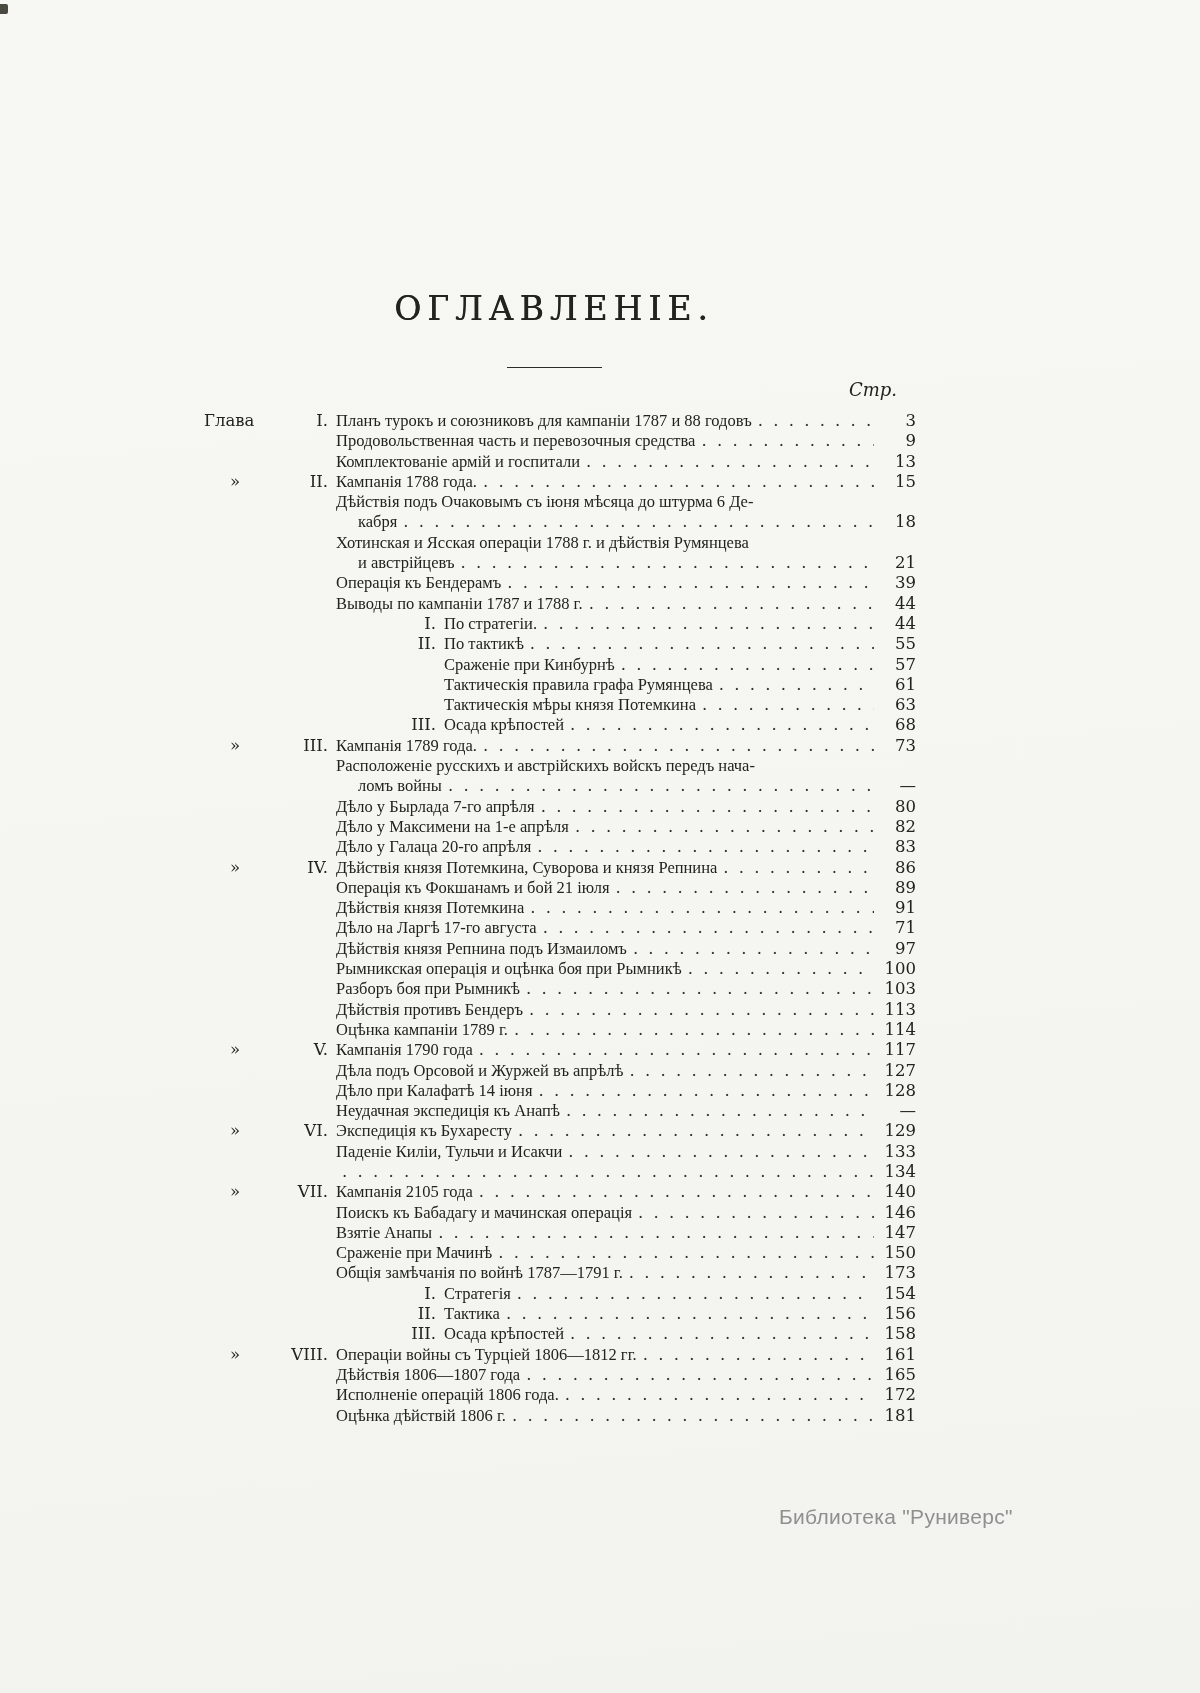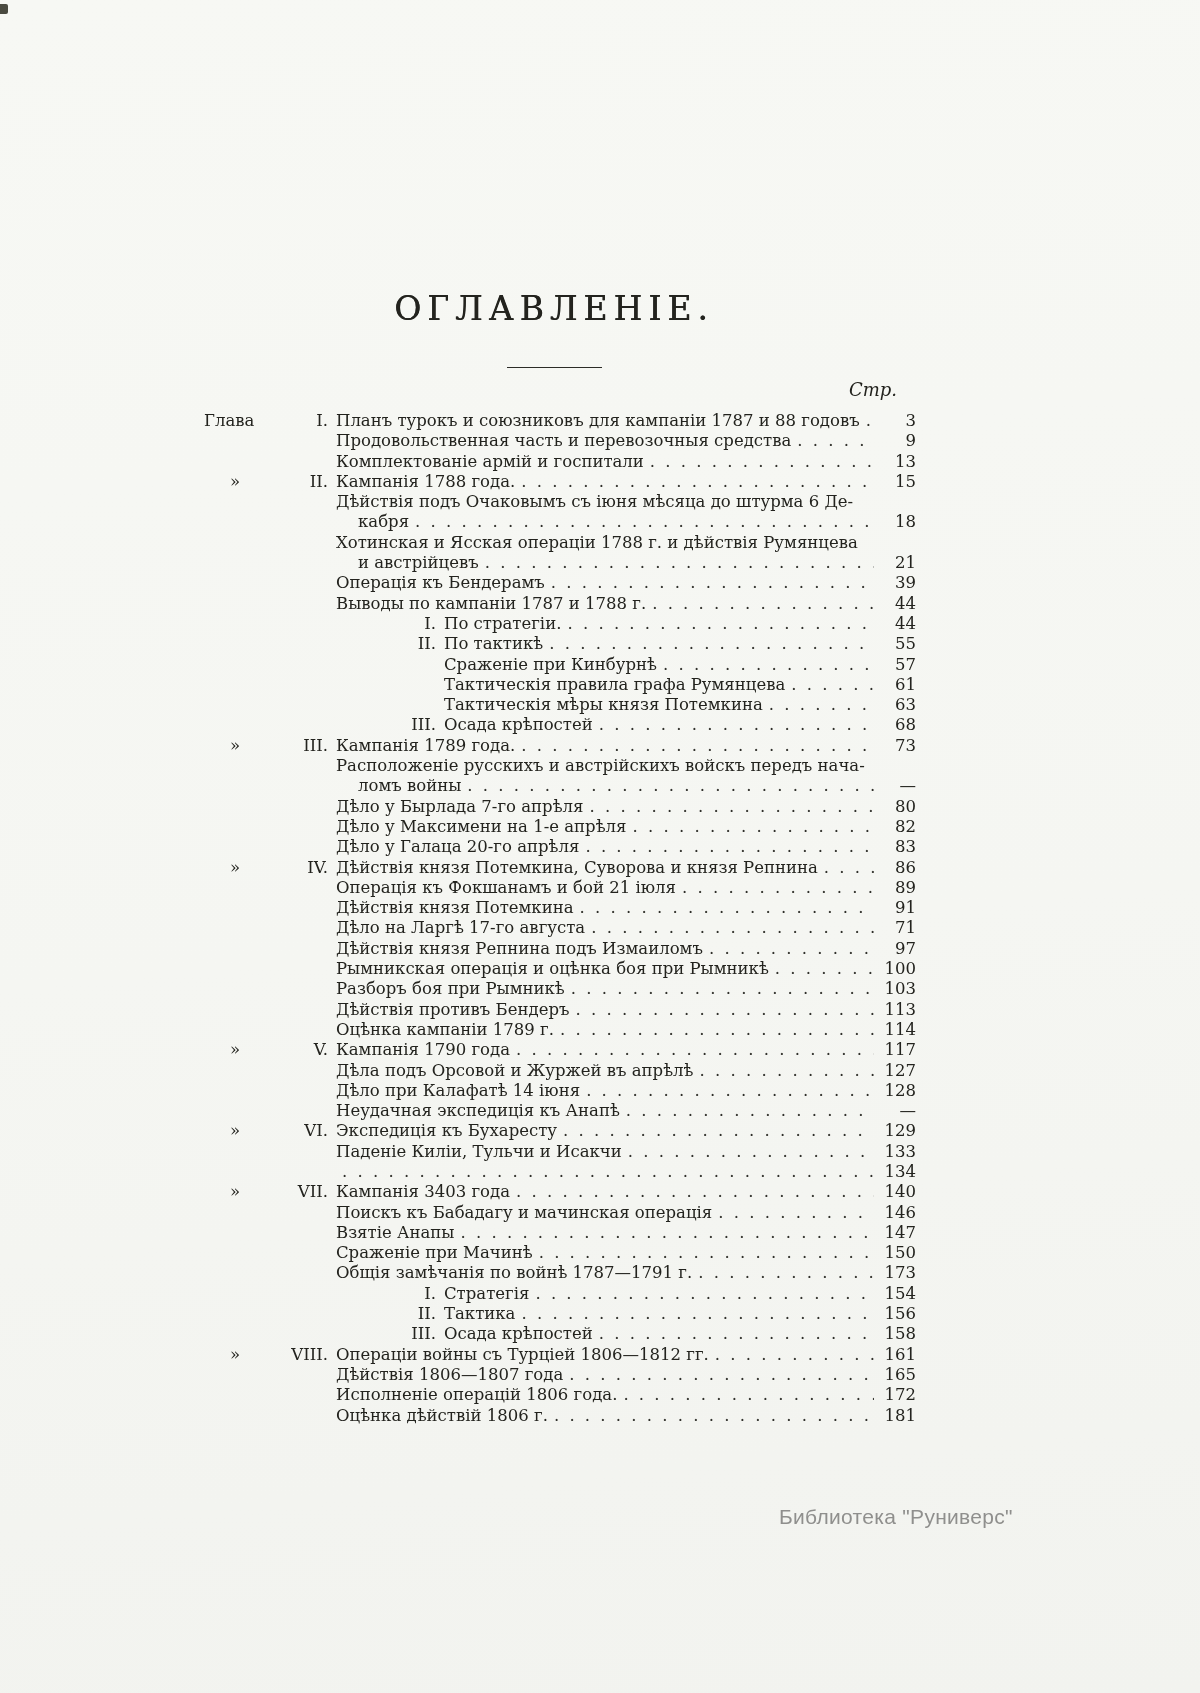--- a/index.html
+++ b/index.html
@@ -33,21 +33,21 @@
     margin-left:6px;
   }
   .row {
     display:flex; align-items:baseline;
     line-height:20.3px; height:20.3px; white-space:nowrap;
   }
   .col-marker { flex:0 0 76px; box-sizing:border-box; }
   .col-marker.sym { padding-left:26px; }
   .col-num { flex:0 0 56px; box-sizing:border-box; text-align:right; padding-right:8px; }
   .indent-1 .col-num, .indent-2 .col-num { flex:0 0 164px; }
-  .col-text { flex:0 0 auto; }
+  .col-text { flex:0 0 auto;font-family:Liberation Serif, serif; }
   .cont .col-text { padding-left:22px; }
   .col-dots {
     flex:1 1 auto; min-width:0; overflow:hidden; white-space:nowrap;
     padding-left:6px; padding-right:4px; word-spacing:5px; color:#2e2e29;
   }
   .col-page { flex:0 0 42px; text-align:right; }
   .watermark {
     position:absolute; top:1505px; left:779px;
     font-family:"Liberation Sans", sans-serif;
     font-size:21px; color:#8f8f8d; letter-spacing:0.3px;
@@ -323,21 +323,21 @@
   </div>
       <div class="row indent-0">
     <span class="col-marker"></span>
     <span class="col-num"></span>
     <span class="col-dots" aria-hidden="true"> . . . . . . . . . . . . . . . . . . . . . . . . . . . . . . . . . . . . . . . . . . . . . . . . . . . . . . . . . . . . . . . . . . . . . . . . . . . . . . . . . . . . . . . . . .</span>
     <span class="col-page">134</span>
   </div>
       <div class="row indent-0">
     <span class="col-marker sym">»</span>
     <span class="col-num">VII.</span>
-    <span class="col-text">Кампанія 3403 года</span>
+    <span class="col-text">Кампанія 2105 года</span>
     <span class="col-dots" aria-hidden="true"> . . . . . . . . . . . . . . . . . . . . . . . . . . . . . . . . . . . . . . . . . . . . . . . . . . . . . . . . . . . . . . . . . . . . . . . . . . . . . . . . . . . . . . . . . .</span>
     <span class="col-page">140</span>
   </div>
       <div class="row indent-0">
     <span class="col-marker"></span>
     <span class="col-num"></span>
     <span class="col-text">Поискъ къ Бабадагу и мачинская операція</span>
     <span class="col-dots" aria-hidden="true"> . . . . . . . . . . . . . . . . . . . . . . . . . . . . . . . . . . . . . . . . . . . . . . . . . . . . . . . . . . . . . . . . . . . . . . . . . . . . . . . . . . . . . . . . . .</span>
     <span class="col-page">146</span>
   </div>

